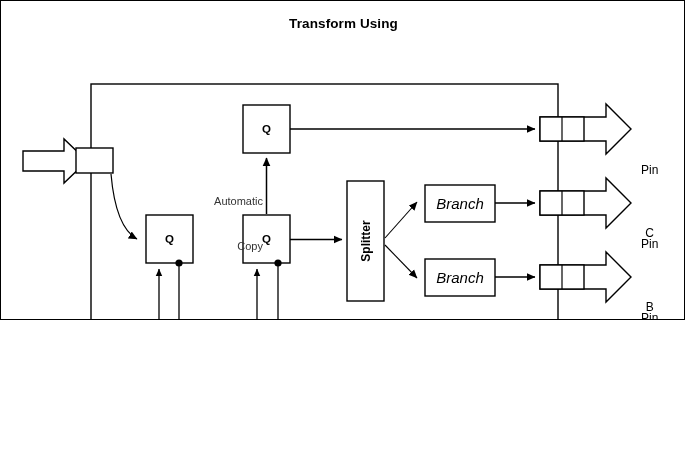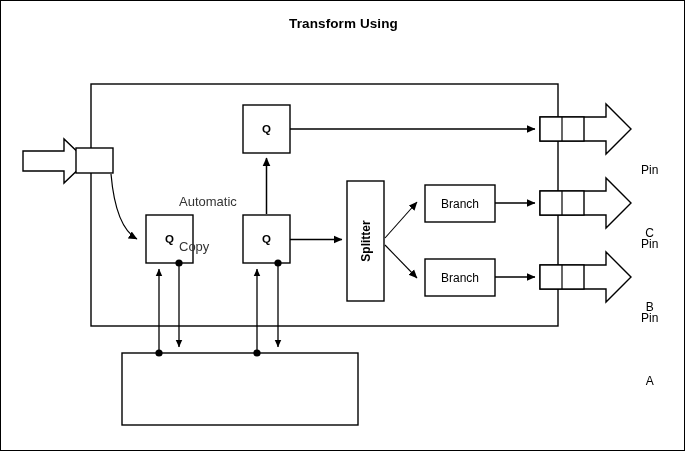--- a/index.html
+++ b/index.html
@@ -2,21 +2,21 @@
 <html><head>
 <meta charset="utf-8">
 <style>
   html,body{margin:0;padding:0;background:#ffffff;}
   body{
     font-family:"Liberation Sans", sans-serif;
     -webkit-font-smoothing:antialiased;
   }
   #stage{
     position:relative;
-    width:685px;height:451px;
+    width:685px;height:320px;
     background:#ffffff;
     border:1px solid #000000;
     box-sizing:border-box;
     overflow:hidden;
   }
   #svgroot{position:absolute;left:0;top:0;width:685px;height:451px;}
 
   .title{
     position:absolute;
     left:0;top:14px;width:685px;
@@ -30,25 +30,25 @@
   .title span{display:block;}
 
   
   .lbl{
     position:absolute;
     color:#000000;
     white-space:pre;
     line-height:1.15;
   }
   .lbl-q{font-size:11.5px;font-weight:bold;}
-  .lbl-branch{font-size:12px;font-weight:normal;}
+  .lbl-branch{font-size:15px;font-weight:normal;font-style:italic;}
   .lbl-pin{font-size:12px;font-weight:normal;text-align:center;line-height:21px;}
   .lbl-auto{
-    font-size:13px;font-weight:normal;color:#333333;
-    text-align:left;line-height:15px;
+    font-size:11px;font-weight:normal;color:#333333;
+    text-align:right;line-height:15px;
   }
   .lbl-client{font-size:13.5px;font-weight:bold;}
   .lbl-splitter{
     font-size:12px;font-weight:bold;
     transform:rotate(-90deg);
     transform-origin:center center;
   }
   .cell{position:absolute;display:flex;align-items:center;justify-content:center;}
 </style>
 </head>

